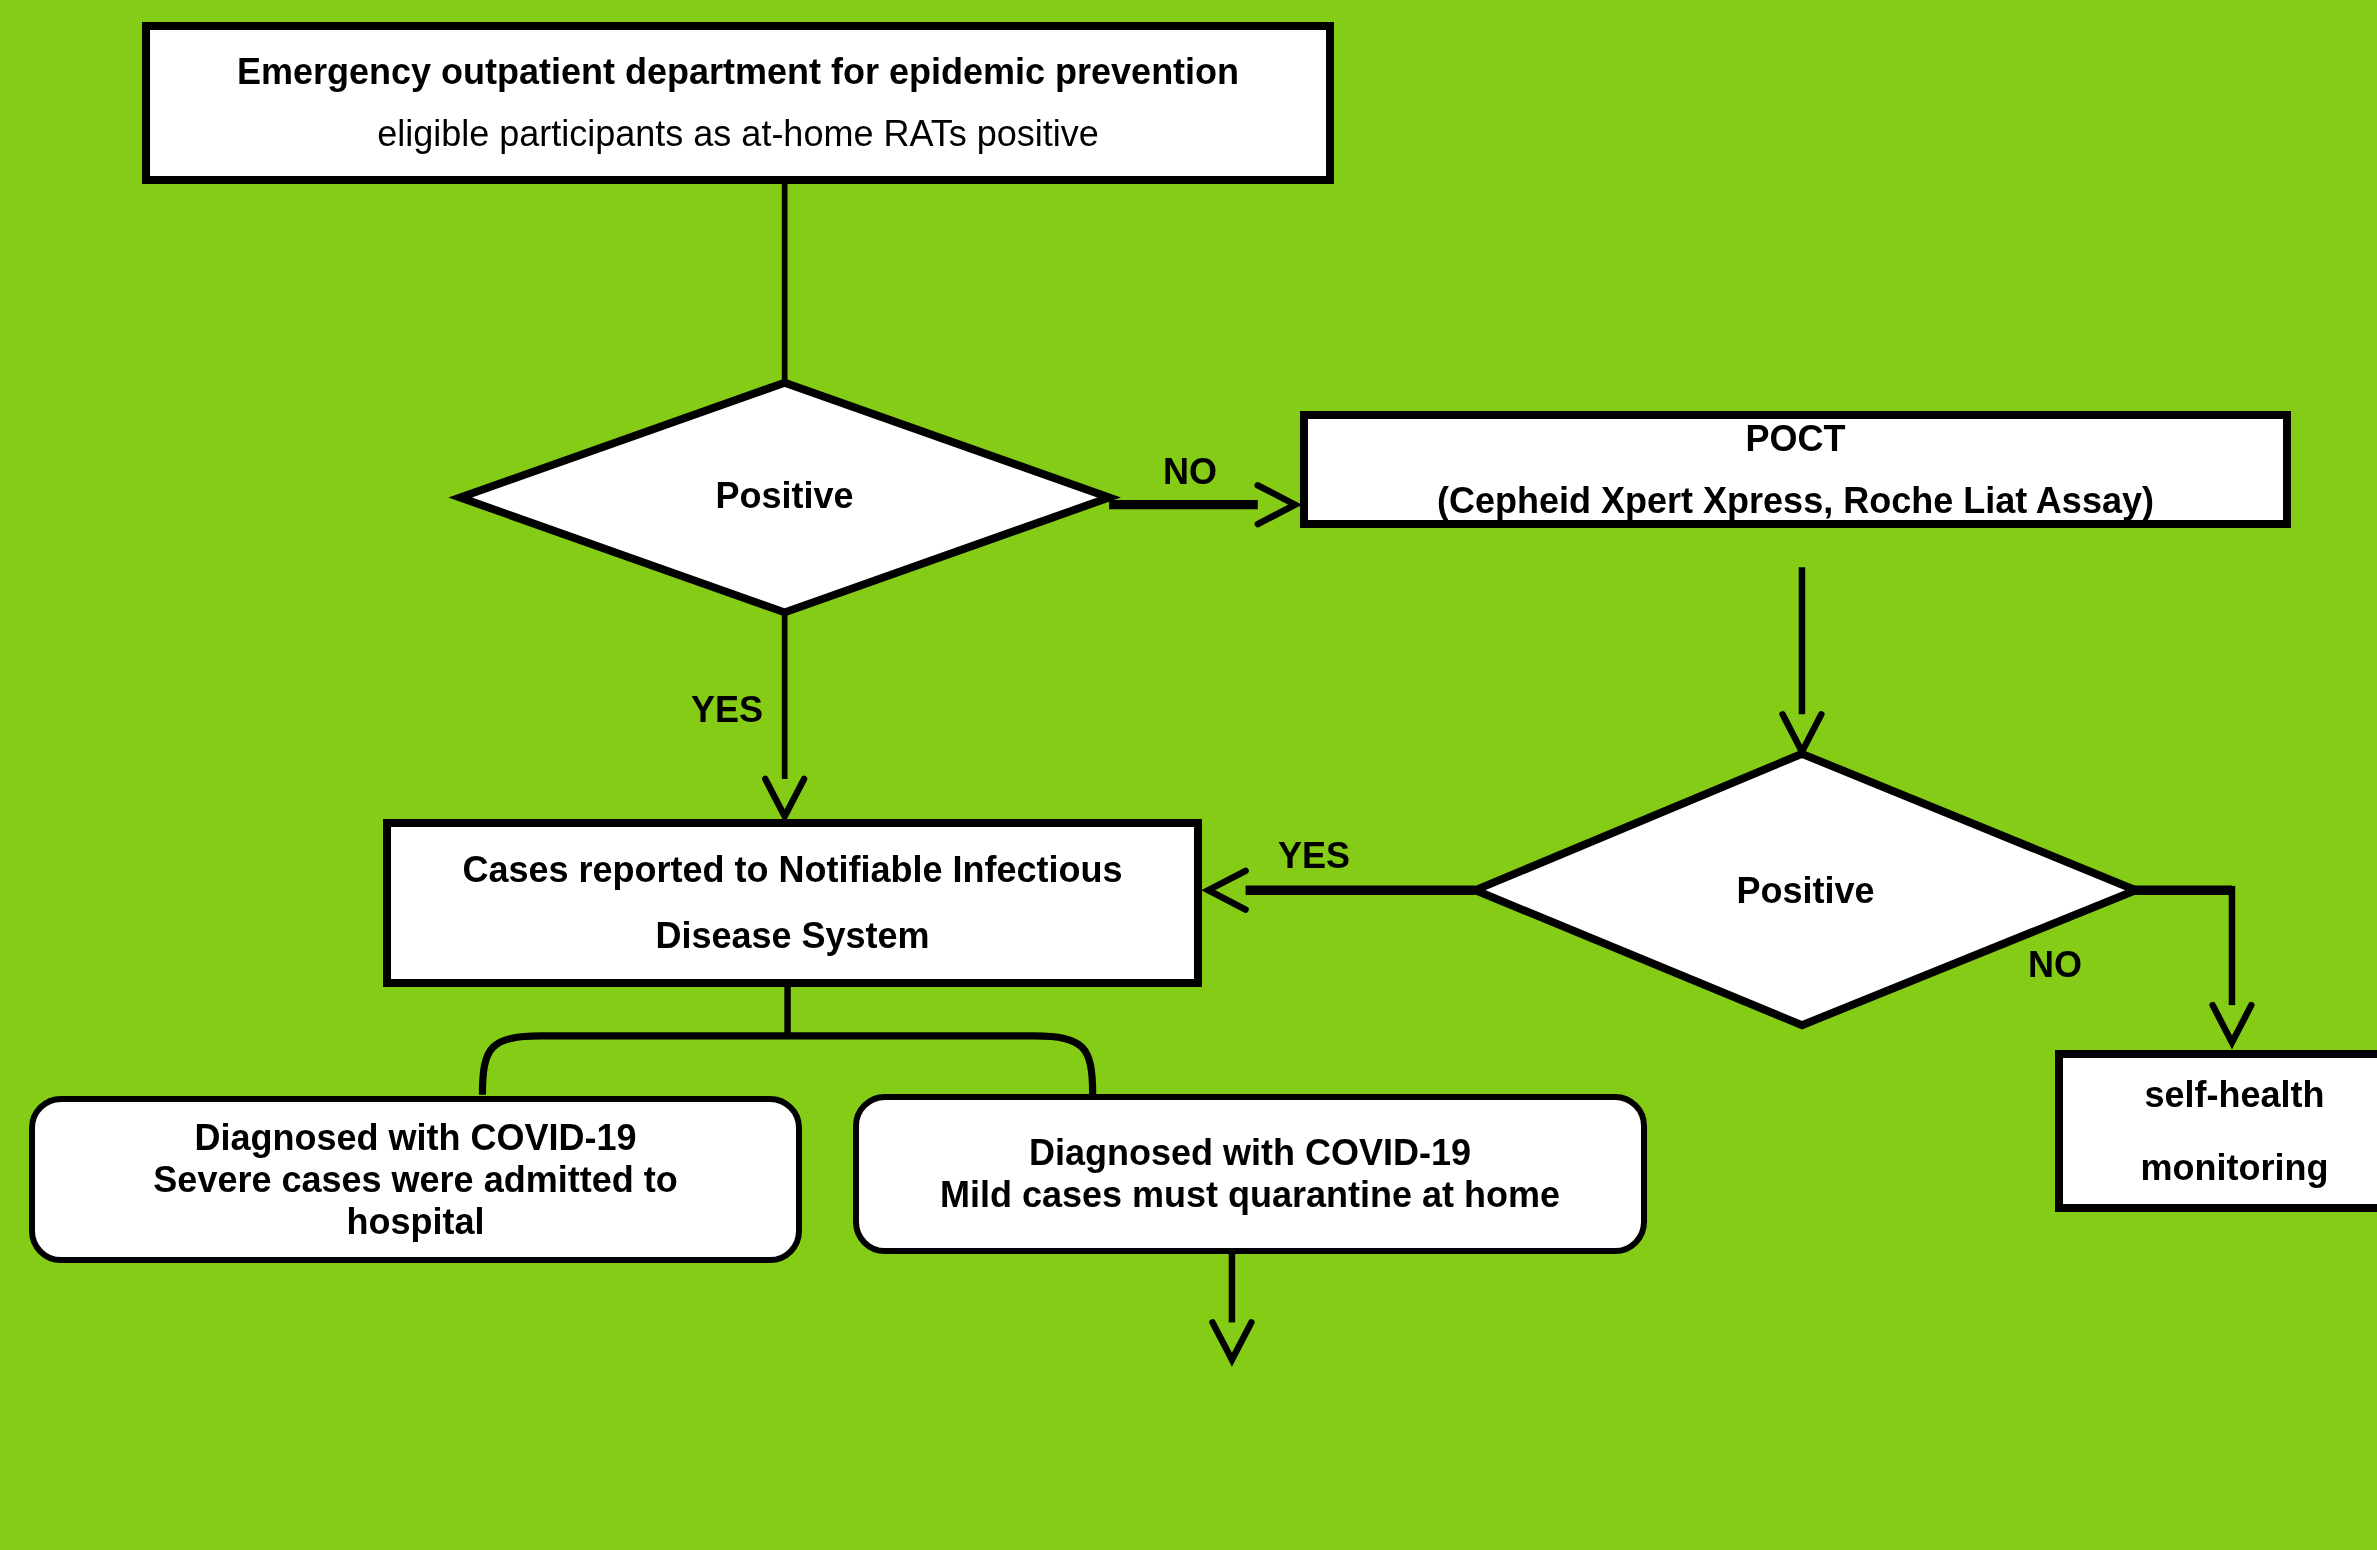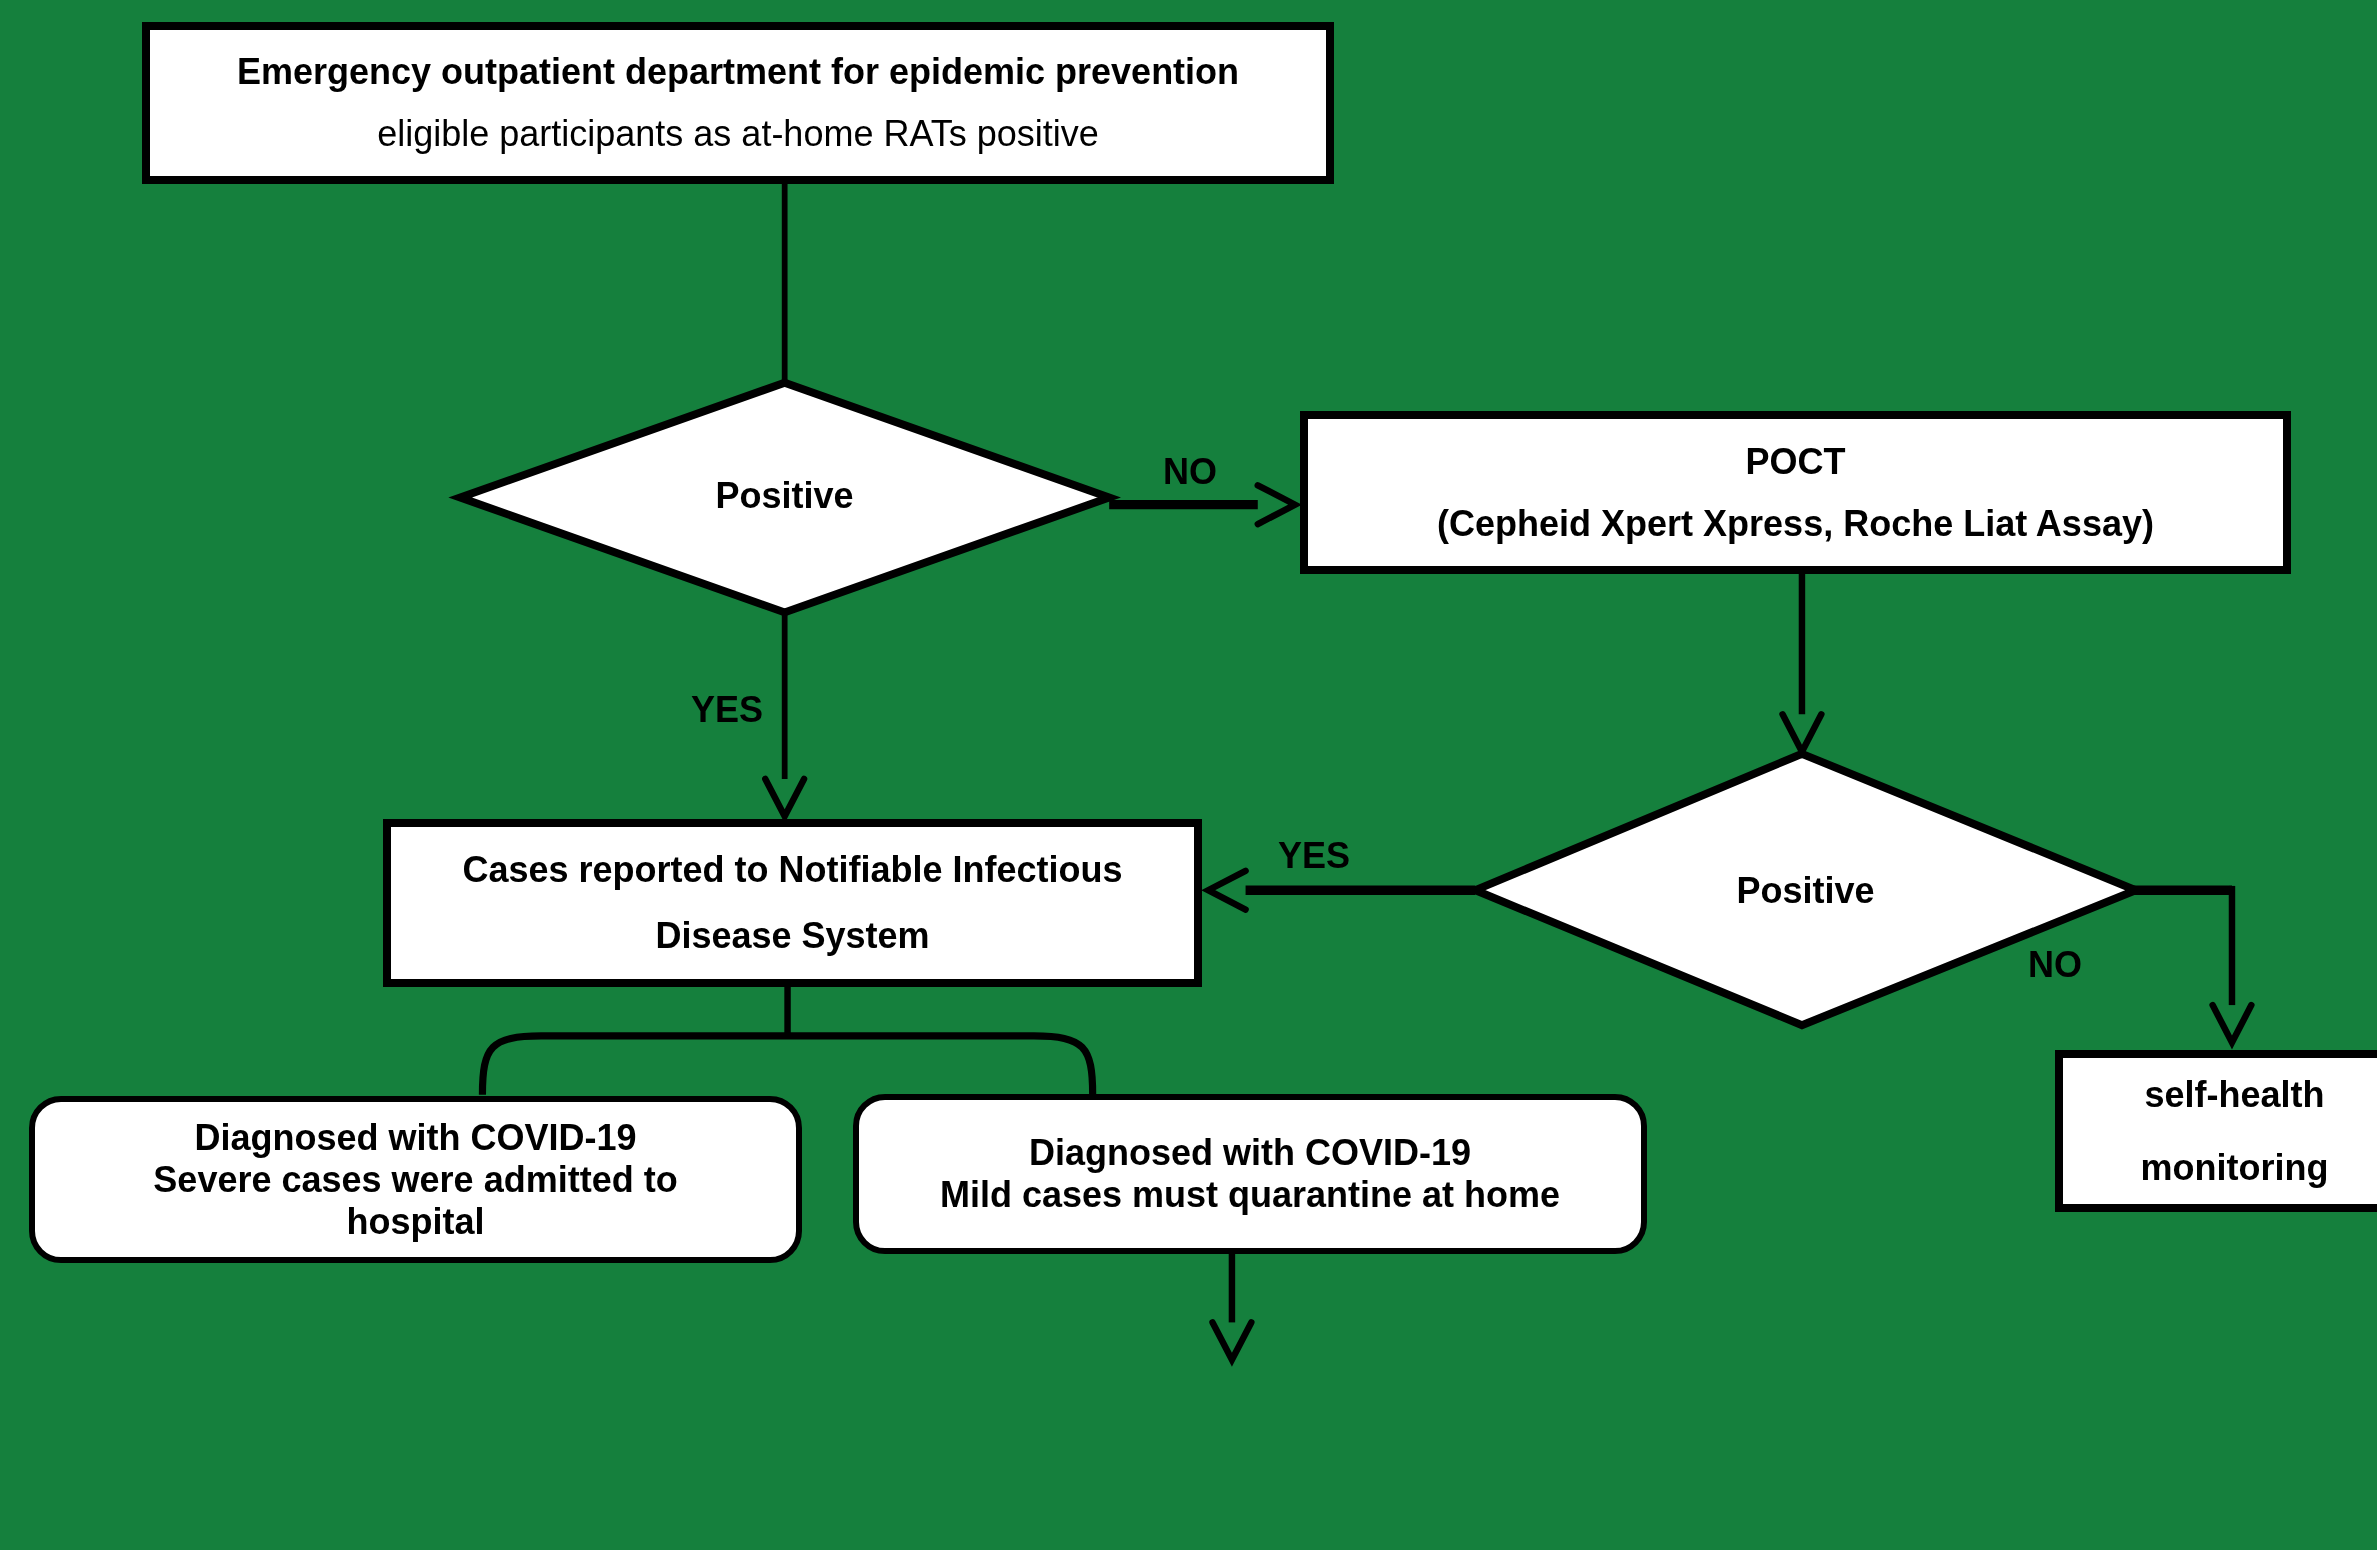--- a/index.html
+++ b/index.html
@@ -4,21 +4,21 @@
 <style>
   html, body {
     margin: 0;
     padding: 0;
     background: #ffffff;
   }
   #canvas {
     position: relative;
     width: 2377px;
     height: 1550px;
-    background: #15803d;
+    background: #84cc16;
     font-family: "Liberation Sans", "DejaVu Sans", sans-serif;
     color: #000000;
     overflow: hidden;
   }
   #connector-layer {
     position: absolute;
     left: 0; top: 0;
     width: 2377px;
     height: 1550px;
   }
@@ -38,21 +38,21 @@
   }
   .node .ln { display: block; }
   .rounded {
     border-width: 6.5px;
     border-radius: 32px;
   }
   
   #start       { left: 142px;  top: 21.5px;   width: 1192px; height: 162px; }
   #start .ln   { line-height: 62px; }
   #start .ln2  { font-weight: 400; }
-  #poct        { left: 1300px; top: 411px;  width: 991px; height: 163px; }
+  #poct        { left: 1300px; top: 411px;  width: 991px; height: 117px; }
   #poct .ln    { line-height: 62px; }
   #cases       { left: 383px;  top: 819px; width: 819px; height: 168px; }
   #cases .ln   { line-height: 66px; }
   #selfhealth  { left: 2055px; top: 1050px; width: 359px;  height: 162px; }
   #selfhealth .ln { line-height: 73px; }
   #severe      { left: 29px;   top: 1096px; width: 773px; height: 167px; }
   #severe .ln  { line-height: 42px; }
   #mild        { left: 853px; top: 1094px; width: 794px; height: 160px; }
   #mild .ln    { line-height: 42px; }
   #oral        { left: 794px; top: 1364px; width: 936px; height: 160px; }

